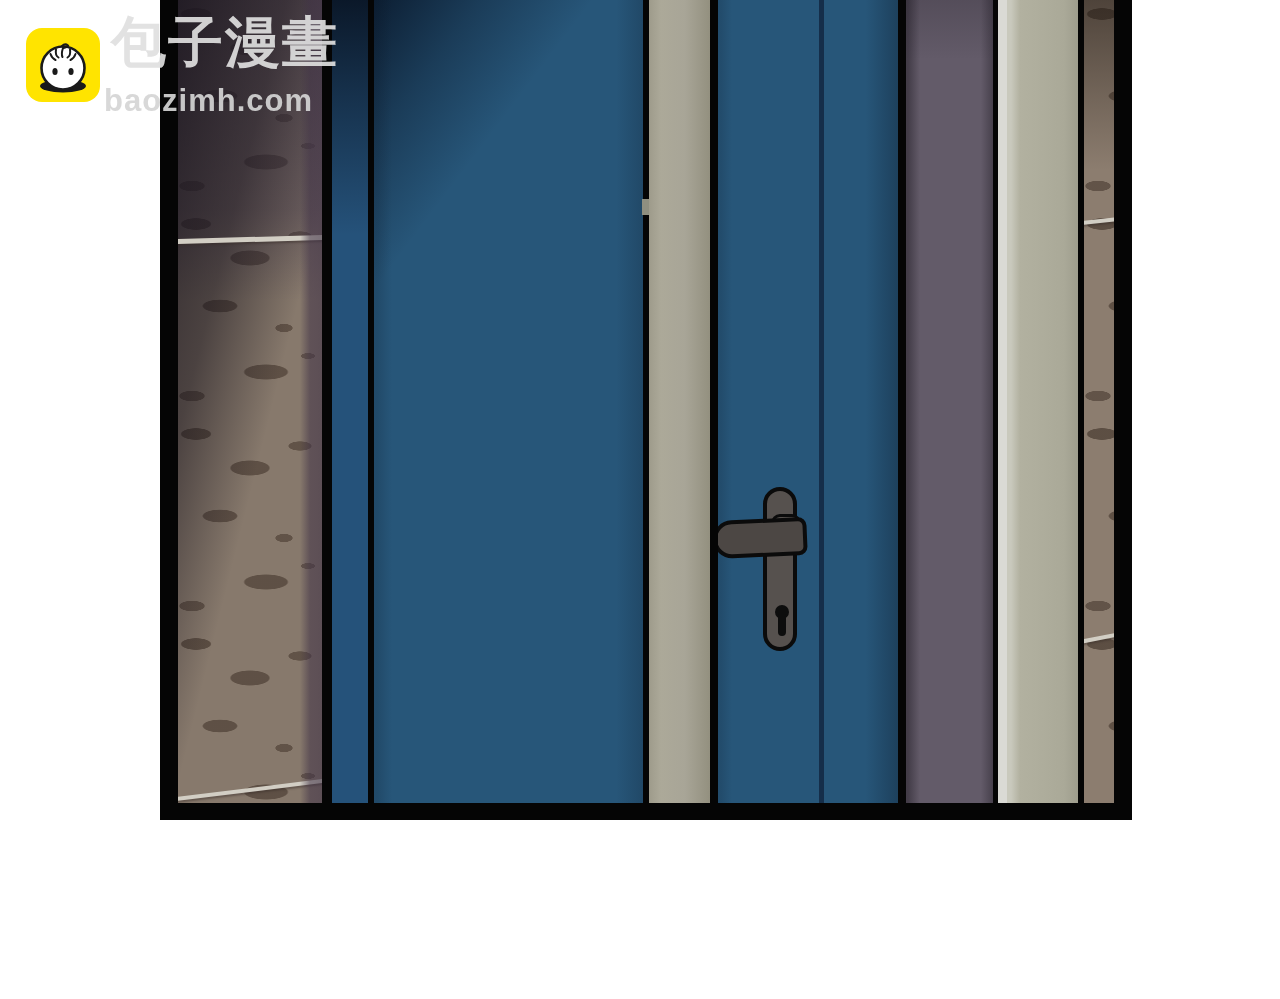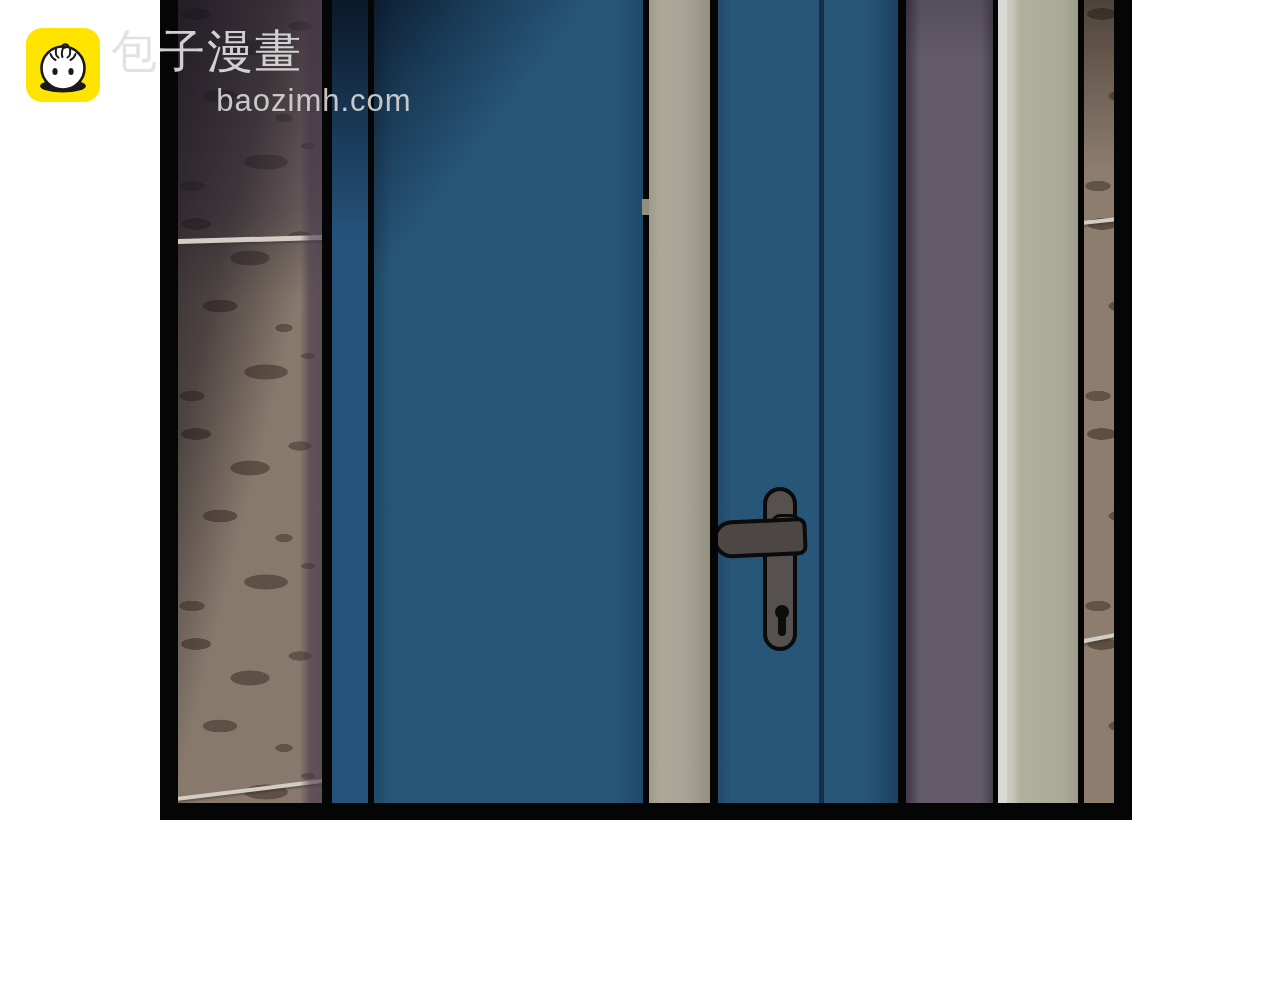--- a/index.html
+++ b/index.html
@@ -119,30 +119,29 @@
     position:absolute;inset:0;
     background:linear-gradient(180deg, rgba(28,20,15,.55) 0px, rgba(28,20,15,.25) 90px, rgba(28,20,15,0) 170px);
   }
   .wall-right .seam-a{left:-3px;top:219px;width:38px;height:4px;transform:rotate(-6deg);}
   .wall-right .seam-b{left:-3px;top:636px;width:38px;height:4px;transform:rotate(-11deg);}
 
   
   .watermark{position:absolute;left:0;top:0;z-index:50;}
   .wm-logo{position:absolute;left:26px;top:28px;width:74px;height:74px;}
   .wm-brand{
-    position:absolute;left:111px;top:27px;width:420px;
-    font-size:46px;font-weight:400;letter-spacing:2px;line-height:1.05;
+    position:absolute;left:111px;top:14px;width:420px;
+    font-size:55px;font-weight:700;letter-spacing:2px;line-height:1.05;
     color:rgba(223,223,223,.92);
     font-family:"Liberation Sans", sans-serif;
   }
   .wm-domain{
     position:absolute;left:104px;top:83px;width:420px;
-    font-size:31px;font-weight:400;letter-spacing:1px;
+    font-size:31px;font-weight:700;letter-spacing:1px;
     color:rgba(213,213,213,.92);
-    text-align:center;
   }
 </style>
 </head>
 <body>
 
 <div class="panel">
 
   <div class="strip wall-left mottle">
     <div class="tint-top"></div>
     <div class="seam seam-mid"></div>

